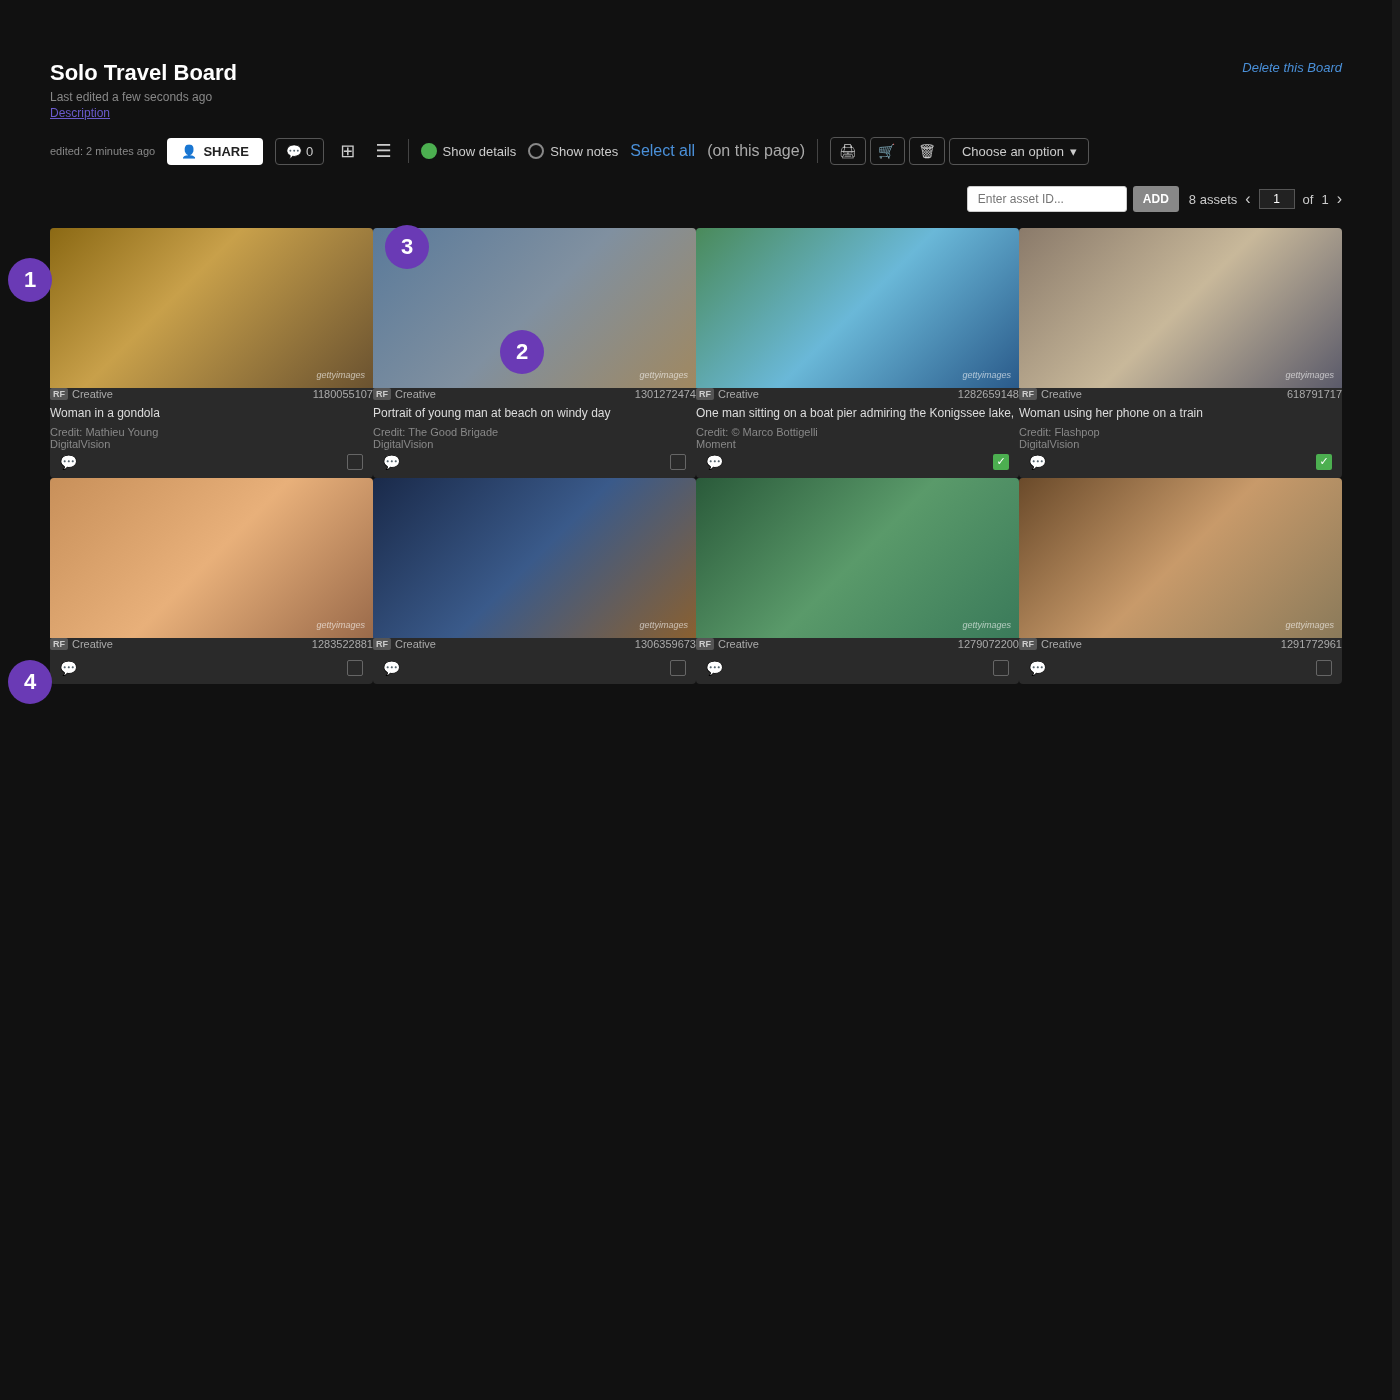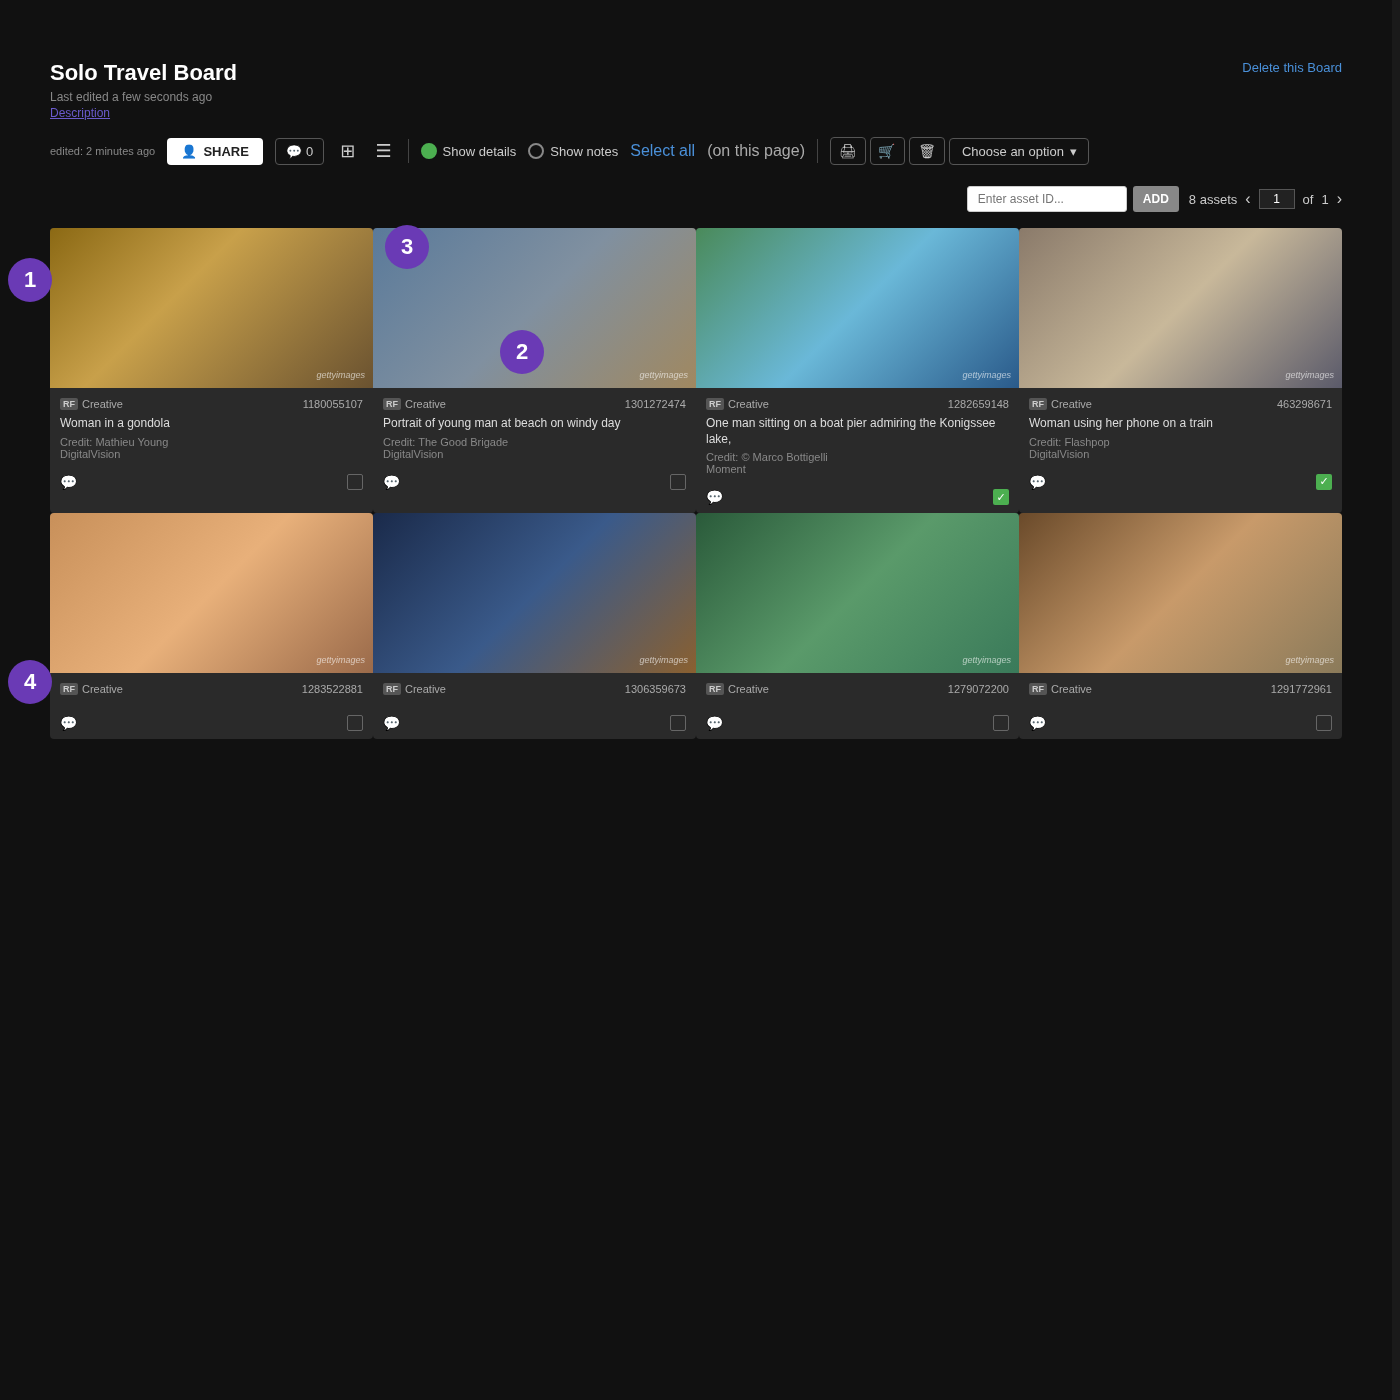--- a/index.html
+++ b/index.html
@@ -238,21 +238,21 @@
 
     .getty-watermark {
       position: absolute;
       bottom: 8px;
       right: 8px;
       font-size: 9px;
       color: rgba(255,255,255,0.6);
       font-style: italic;
     }
     .card-info {
-      padding: 10px;
+      padding: 0;
     }
     .card-meta {
       display: flex;
       align-items: center;
       justify-content: space-between;
       margin-bottom: 6px;
     }
     .rf-badge {
       display: flex;
       align-items: center;
@@ -329,20 +329,21 @@
     .badge-1 { top: 258px; left: 8px; }
     .badge-2 { top: 330px; left: 500px; }
     .badge-3 { top: 225px; left: 385px; }
     .badge-4 { top: 660px; left: 8px; }
 
     .top-bar-right {
       display: flex;
       flex-direction: column;
       align-items: center;
       gap: 8px;
+      font-style: italic;
     }
     .second-toolbar {
       display: flex;
       align-items: center;
       justify-content: space-between;
       margin-bottom: 16px;
     }
     .second-toolbar-right {
       display: flex;
       align-items: center;
@@ -490,21 +491,21 @@
       <div class="image-card">
         <div class="image-placeholder img-train">
           <span class="getty-watermark">gettyimages</span>
         </div>
         <div class="card-info">
           <div class="card-meta">
             <div class="rf-badge">
               <span class="rf-label">RF</span>
               <span>Creative</span>
             </div>
-            <span class="card-id">463298671</span>
+            <span class="card-id">618791717</span>
           </div>
           <div class="card-title">Woman using her phone on a train</div>
           <div class="card-credit">Credit: Flashpop</div>
           <div class="card-credit">DigitalVision</div>
         </div>
         <div class="card-footer">
           <span class="comment-icon">💬</span>
           <div class="checkbox-checked">✓</div>
         </div>
       </div>

